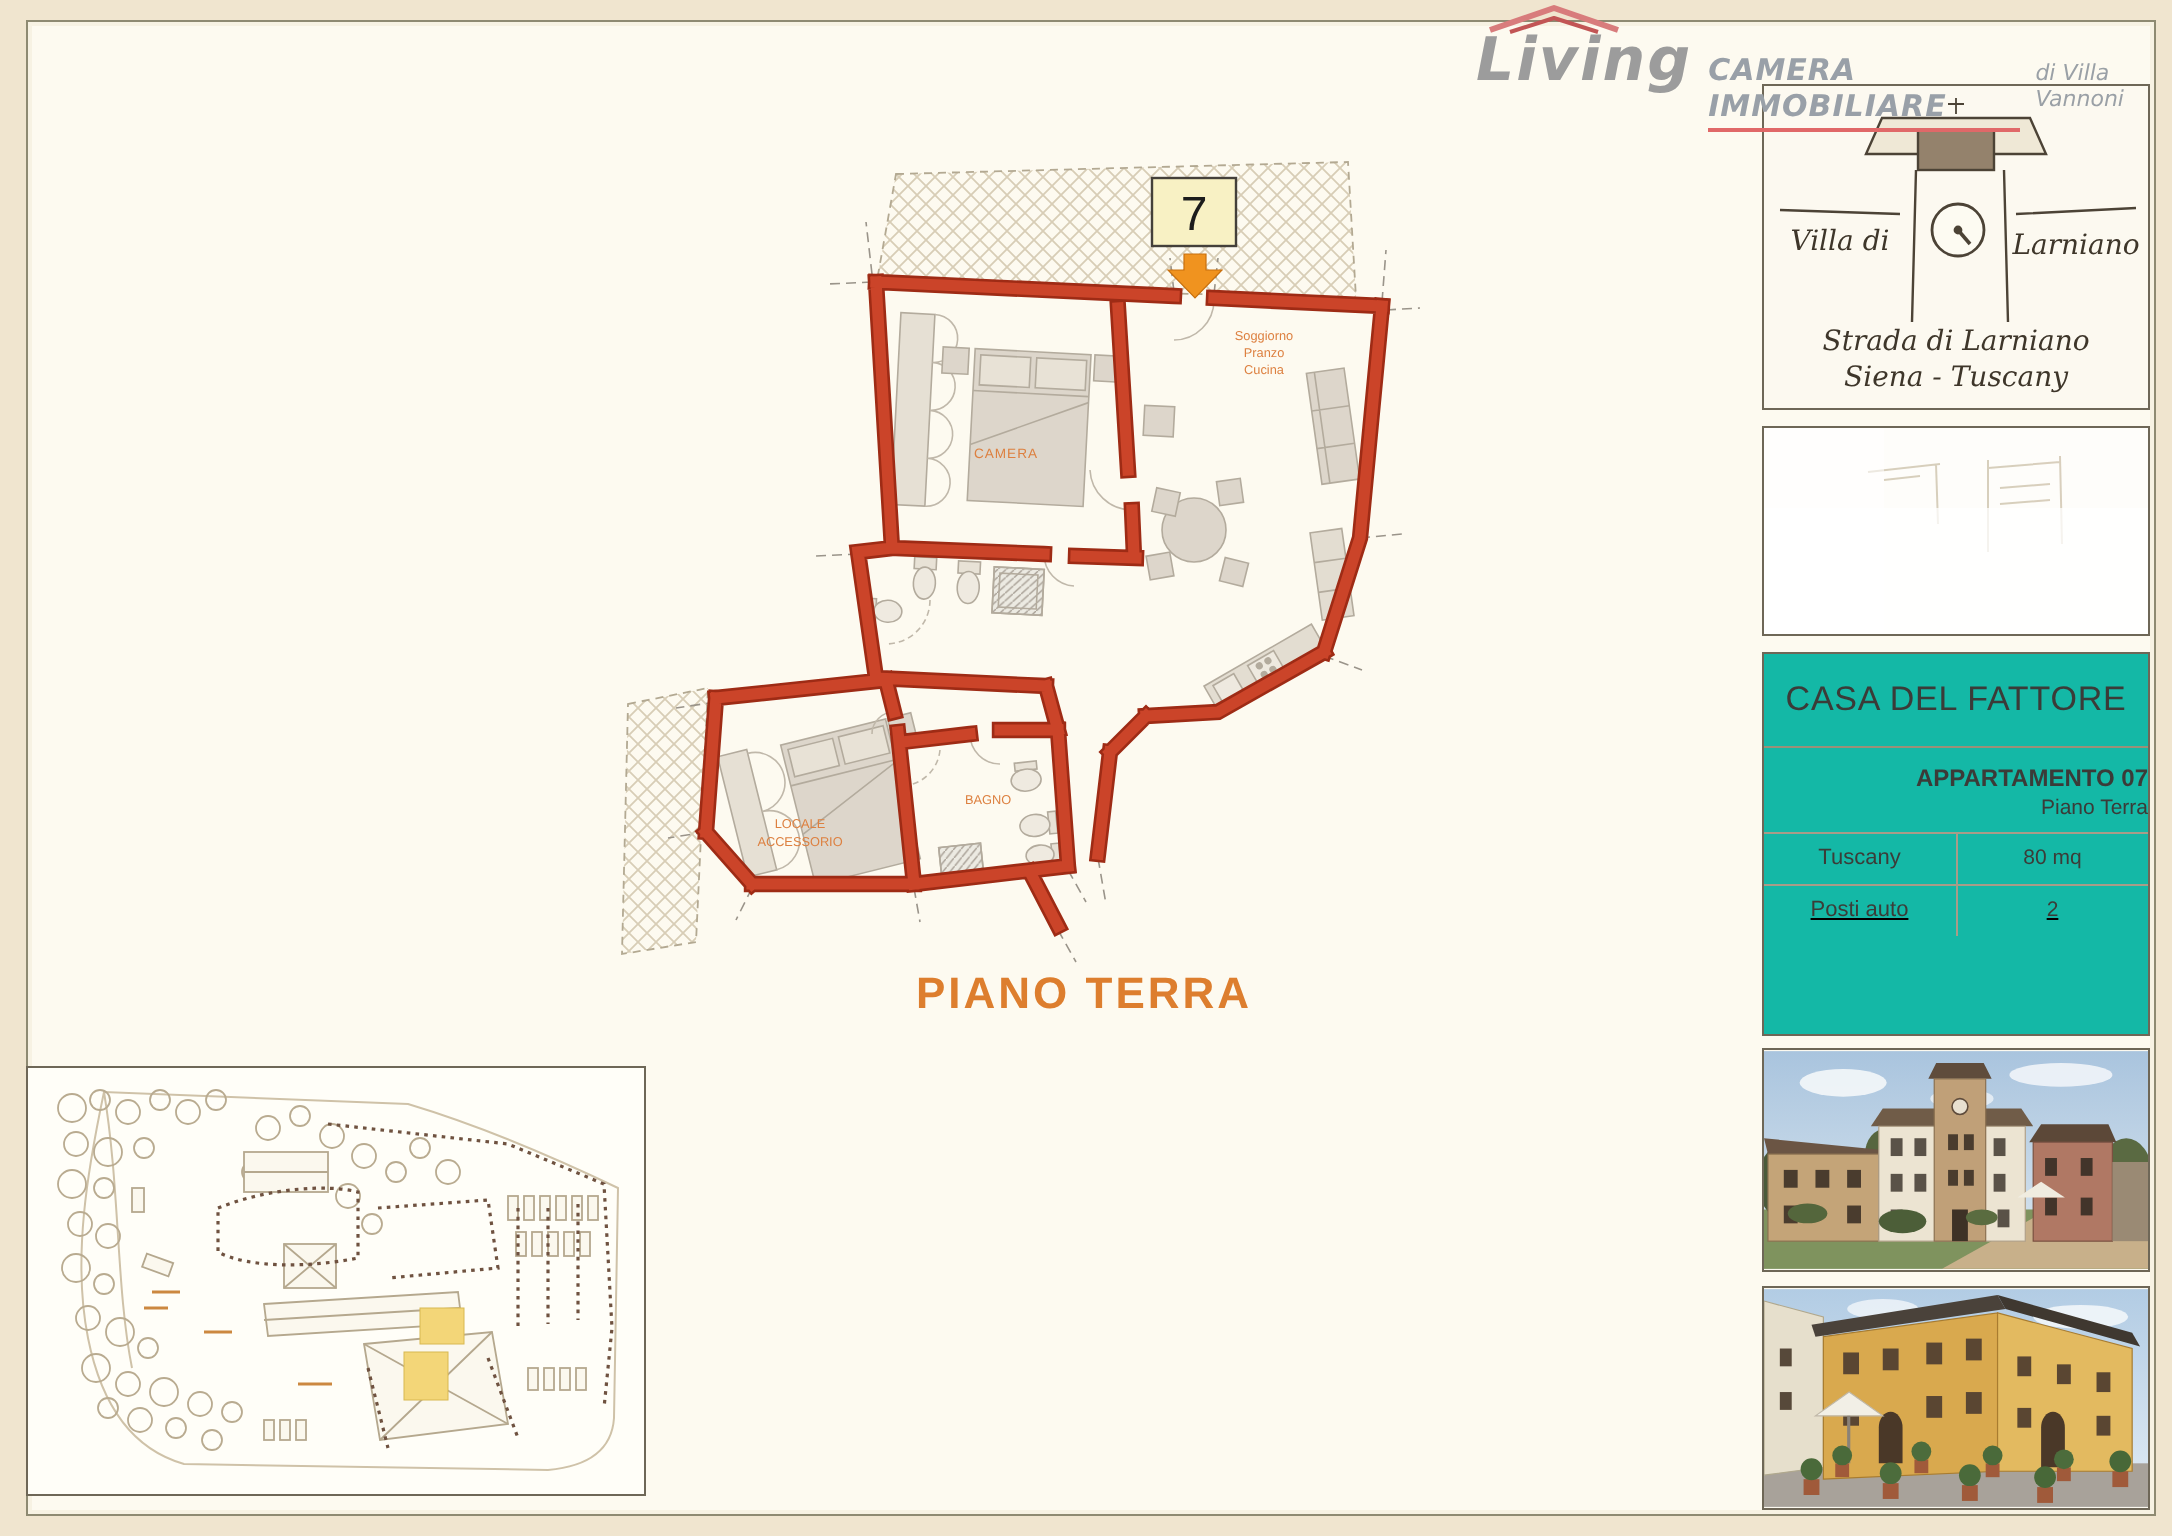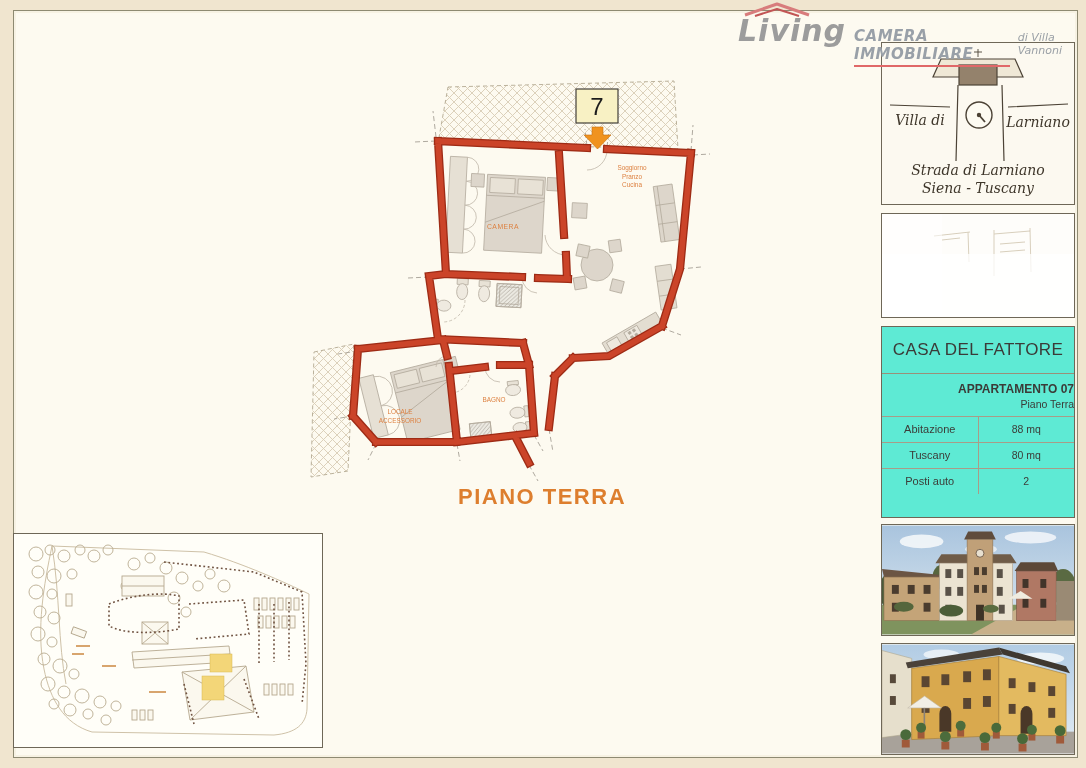--- a/index.html
+++ b/index.html
@@ -10,31 +10,31 @@
   
   .logo{position:absolute;left:738px;top:8px;width:346px;height:46px;display:flex;align-items:baseline;gap:8px;z-index:5;}
   .brand-wrap{position:relative;display:inline-block;}
   .roof-svg{position:absolute;left:3px;top:-7px;}
   .brand{font-family:"DejaVu Sans",sans-serif;font-style:italic;font-weight:bold;font-size:30px;color:#9c9c9c;letter-spacing:1px;line-height:46px;}
   .tagline{font-family:"DejaVu Sans",sans-serif;font-style:italic;font-weight:bold;font-size:15px;color:#99a0a8;letter-spacing:.5px;border-bottom:2px solid #e06868;padding-bottom:2px;}
   .subtitle{font-family:"DejaVu Sans",sans-serif;font-style:italic;font-size:11px;color:#9aa0a6;}
   
   .villa-box{left:881px;top:42px;width:194px;height:163px;}
   .faded-box{left:881px;top:213px;width:194px;height:105px;background:#fefdfa;}
-  .info-box{left:881px;top:326px;width:194px;height:192px;background:#5eead4;}
+  .info-box{left:881px;top:326px;width:194px;height:192px;background:#14b8a6;}
   .photo-box1{left:881px;top:524px;width:194px;height:112px;}
   .photo-box2{left:881px;top:643px;width:194px;height:112px;}
   .siteplan-box{left:13px;top:533px;width:310px;height:215px;background:#fffef8;}
   
   .info-title{height:46px;line-height:46px;text-align:center;font-size:17px;color:#3b3b38;letter-spacing:.4px;border-bottom:1px solid #9a9078;}
   .info-sub{height:43px;text-align:right;border-bottom:1px solid #a89c88;padding-top:8px;box-sizing:border-box;}
   .info-sub .l1{display:block;font-size:12px;font-weight:bold;color:#3b3b38;}
   .info-sub .l2{display:block;font-size:10.5px;color:#3b3b38;margin-top:2px;}
   .info-row{height:25px;display:flex;border-bottom:1px solid #a89c88;}
-  .info-row:last-child{border-bottom:none;}
+  .info-row:last-child{border-bottom:none;text-decoration:underline;}
   .info-row .cell{flex:1;text-align:center;line-height:25px;font-size:11px;color:#3c3c38;}
   .info-row .val{border-left:1px solid #a89c88;font-size:10.5px;}
   
   .plan-caption{position:absolute;left:412px;top:484px;width:260px;text-align:center;font-size:22px;font-weight:600;color:#dd7e2e;letter-spacing:1.5px;}
   .plan-svg{position:absolute;left:310px;top:75px;}
   svg text{font-family:"Liberation Sans",sans-serif;}
   .villa-text{font-family:"DejaVu Serif",serif;font-style:italic;}
 </style>
 </head>
 <body>
@@ -316,24 +316,20 @@
     </svg>
   </div>
 
   <div class="box info-box">
     <div class="info-title">CASA DEL FATTORE</div>
     <div class="info-sub">
       <b class="l1">APPARTAMENTO 07</b>
       <span class="l2">Piano Terra</span>
     </div>
     <div class="info-row">
-      <div class="cell">Abitazione</div>
-      <div class="cell val">88 mq</div>
-    </div>
-    <div class="info-row">
       <div class="cell">Tuscany</div>
       <div class="cell val">80 mq</div>
     </div>
     <div class="info-row">
       <div class="cell">Posti auto</div>
       <div class="cell val">2</div>
     </div>
   </div>
 
   <div class="box photo-box1">

